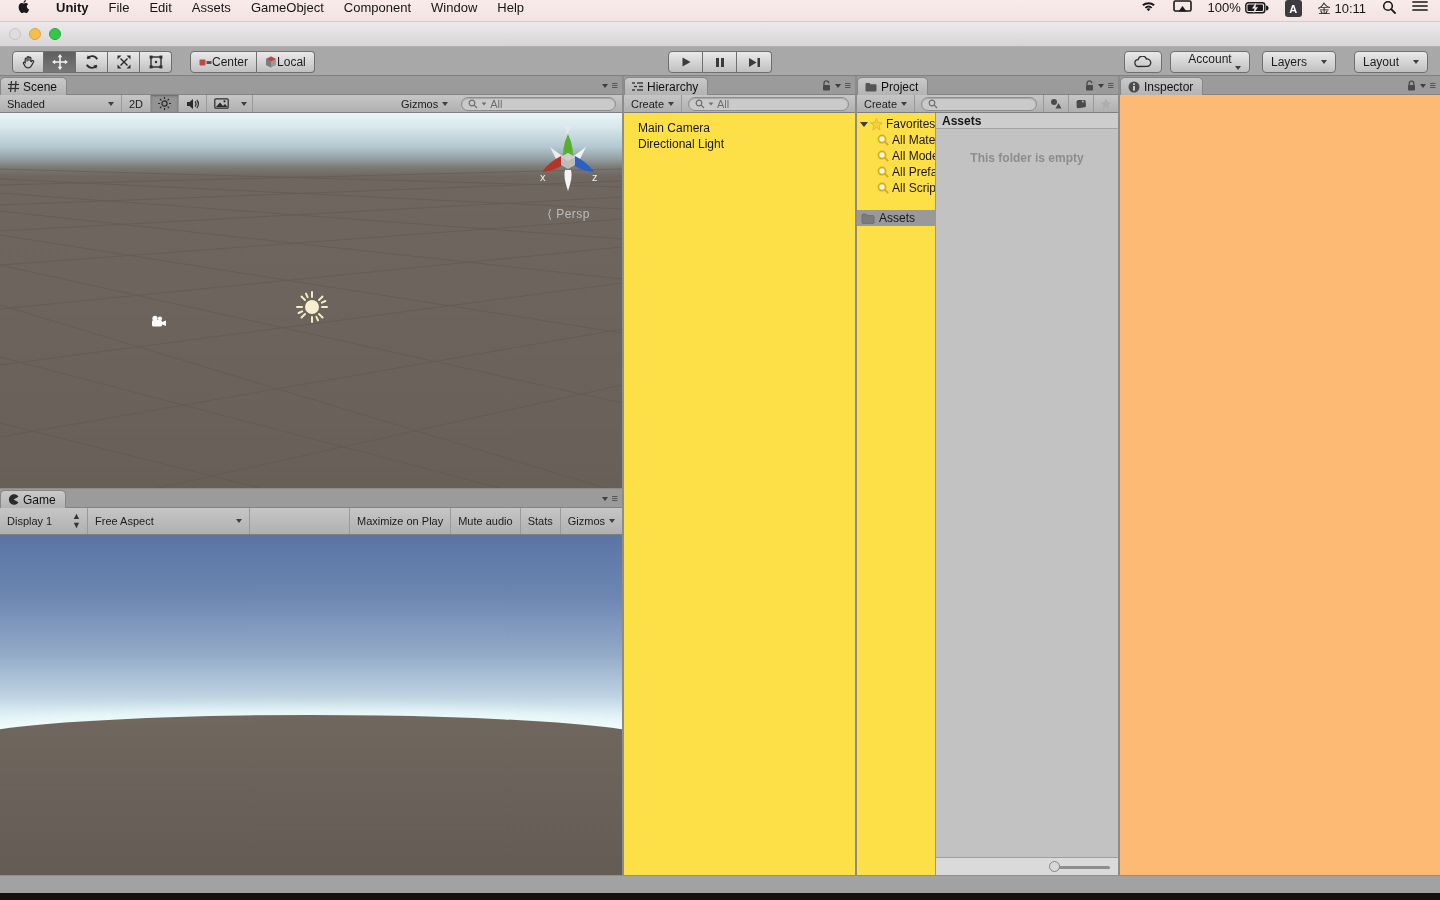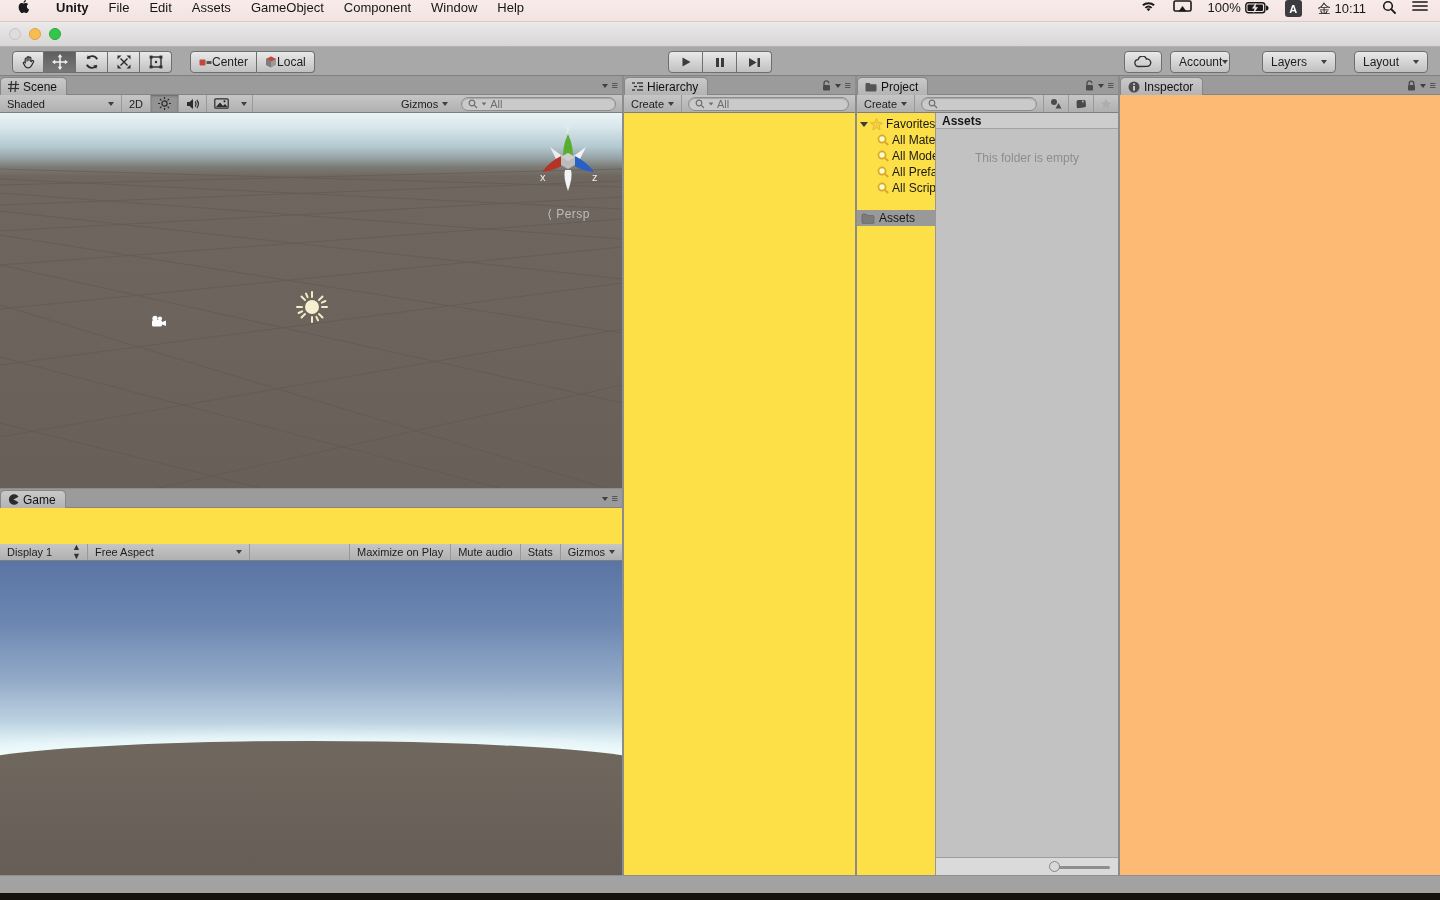--- a/index.html
+++ b/index.html
@@ -55,41 +55,41 @@
   .scene-view { position:relative; width:100%; height:375px; overflow:hidden;
     background:linear-gradient(#eaf4f6 0%, #d6e6ea 4%, #b3c8d0 9%, #96a3a6 12%, #7b7a74 14.5%, #6e665f 17%, #6b635c 60%, #675f58 100%); }
   .scene-grid { position:absolute; left:0; top:0; }
   .sun { position:absolute; left:296px; top:178px; }
   .cam { position:absolute; left:150px; top:202px; }
   .axis-gizmo { position:absolute; right:18px; top:8px; }
   .persp { position:absolute; right:32px; top:94px; color:#bdbdbd; font-size:12px; letter-spacing:.5px; }
 
   
   #game-panel { left:0; top:489px; width:622px; height:386px; }
-  .game-toolbar { height:17px;margin-top:36px; }
+  .game-toolbar { height:27px; }
   .game-view { position:relative; width:100%; height:350px; overflow:hidden;
     background:linear-gradient(#5a75a4 0%, #6d87b2 18%, #93aac7 34%, #bdd3e2 46%, #ddeef4 51%, #eefbfb 55%, #f1fdfd 57%); }
   .game-ground { position:absolute; left:-6%; width:112%; top:51.5%; height:60%; background:linear-gradient(#70675f, #655d55 70%); border-radius:50% 50% 0 0 / 26px; box-shadow:0 -5px 14px rgba(240,252,252,.85); }
 
   
   #hierarchy-panel { left:624px; top:76px; width:231px; height:799px; }
   .hier-rows { padding-top:7px; }
   .hrow { height:16px; line-height:16px; padding-left:14px; font-size:12px; color:#181818; }
 
   
   #project-panel { left:857px; top:76px; width:261px; height:799px; }
   .proj-body { display:flex; height:calc(100% - 37px); }
   .proj-left { width:79px; border-right:1px solid #989898; overflow:hidden; position:relative; }
   .trow { height:16px; display:flex; align-items:center; white-space:nowrap; overflow:hidden; font-size:12px; color:#181818; }
   .trow .twisty { width:0; height:0; border-top:5px solid #3c3c3c; border-left:4px solid transparent; border-right:4px solid transparent; margin:0 2px 0 3px; flex:none; }
   .trow.sub { padding-left:20px; }
   .trow.selected { background:#999999; margin-top:14px; padding-left:4px; }
   .proj-right { flex:1; display:flex; flex-direction:column; background:#c2c2c2; }
   .proj-header { height:16px; background:#cdcdcd; border-bottom:1px solid #a3a3a3; font-weight:bold; font-size:12px; padding-left:6px; line-height:16px; color:#161616; }
-  .proj-empty { flex:1; position:relative; }
+  .proj-empty { flex:1; position:relative;font-weight:bold; }
   .empty-msg { position:absolute; top:22px; width:100%; text-align:center; color:#8d8d8d; font-size:12px; }
   .proj-bottombar { height:18px; background:#dadada; border-top:1px solid #9e9e9e; position:relative; }
   .zoom-track { position:absolute; right:8px; top:8px; width:56px; height:3px; background:#8e8e8e; border-radius:2px; }
   .zoom-knob { position:absolute; right:58px; top:3px; width:11px; height:11px; border-radius:50%; background:#d8d8d8; border:1px solid #868686; }
 
   
   #inspector-panel { left:1120px; top:76px; width:320px; height:799px; background:#fdba74; }
 
   
   .statusbar { position:absolute; left:0; top:875px; width:1440px; height:18px; background:#a2a2a2; border-top:1px solid #8f8f8f; }
@@ -258,21 +258,21 @@
           <rect x="9.5" y="1" width="2.5" height="9" fill="#3b3b3b"></rect>
         </svg>
     </div>
   </div>
 
   <div class="rbtn" style="left:1124px; width:38px; justify-content:center;">
     <svg width="18" height="12" viewBox="0 0 18 12">
         <path d="M4.5 10.5 a3.4 3.4 0 0 1 -.4-6.8 A4.3 4.3 0 0 1 12.4 3 a3.6 3.6 0 0 1 1.2 7.4 Z" fill="none" stroke="#2e2e2e" stroke-width="1.3"></path>
       </svg>
   </div>
-  <div class="rbtn" style="left:1170px; width:60px;">
+  <div class="rbtn" style="left:1170px; width:80px;flex-direction:column;">
     <span>Account</span>
     <span class="caret" style="margin-left:auto;"></span>
   </div>
   <div class="rbtn" style="left:1262px; width:74px;">
     <span>Layers</span>
     <span class="caret" style="margin-left:auto;"></span>
   </div>
   <div class="rbtn" style="left:1354px; width:74px;">
     <span>Layout</span>
     <span class="caret" style="margin-left:auto;"></span>
@@ -500,20 +500,24 @@
     </div>
     <div class="searchpill">
       <svg width="10" height="10" viewBox="0 0 10 10">
           <circle cx="4" cy="4" r="2.8" fill="none" stroke="#6e6e6e" stroke-width="1.2"></circle>
           <line x1="6.2" y1="6.2" x2="9" y2="9" stroke="#6e6e6e" stroke-width="1.2"></line>
         </svg>
       <span class="caret" style="border-top-color:#6e6e6e; transform:scale(.8);"></span>
       <span>All</span>
     </div>
   </div>
+  <div class="hier-rows">
+    <div class="hrow">Main Camera</div>
+    <div class="hrow">Directional Light</div>
+  </div>
 </div>
 
 <div class="panel" id="project-panel">
   <div class="tabstrip">
     <div class="tab">
       <svg width="12" height="10" viewBox="0 0 12 10">
           <path d="M0.5 2 a1 1 0 0 1 1-1 h3 l1 1.3 h5 a1 1 0 0 1 1 1 V8.5 a1 1 0 0 1 -1 1 H1.5 a1 1 0 0 1 -1-1 Z" fill="#555"></path>
         </svg>
       <span>Project</span>
     </div>

